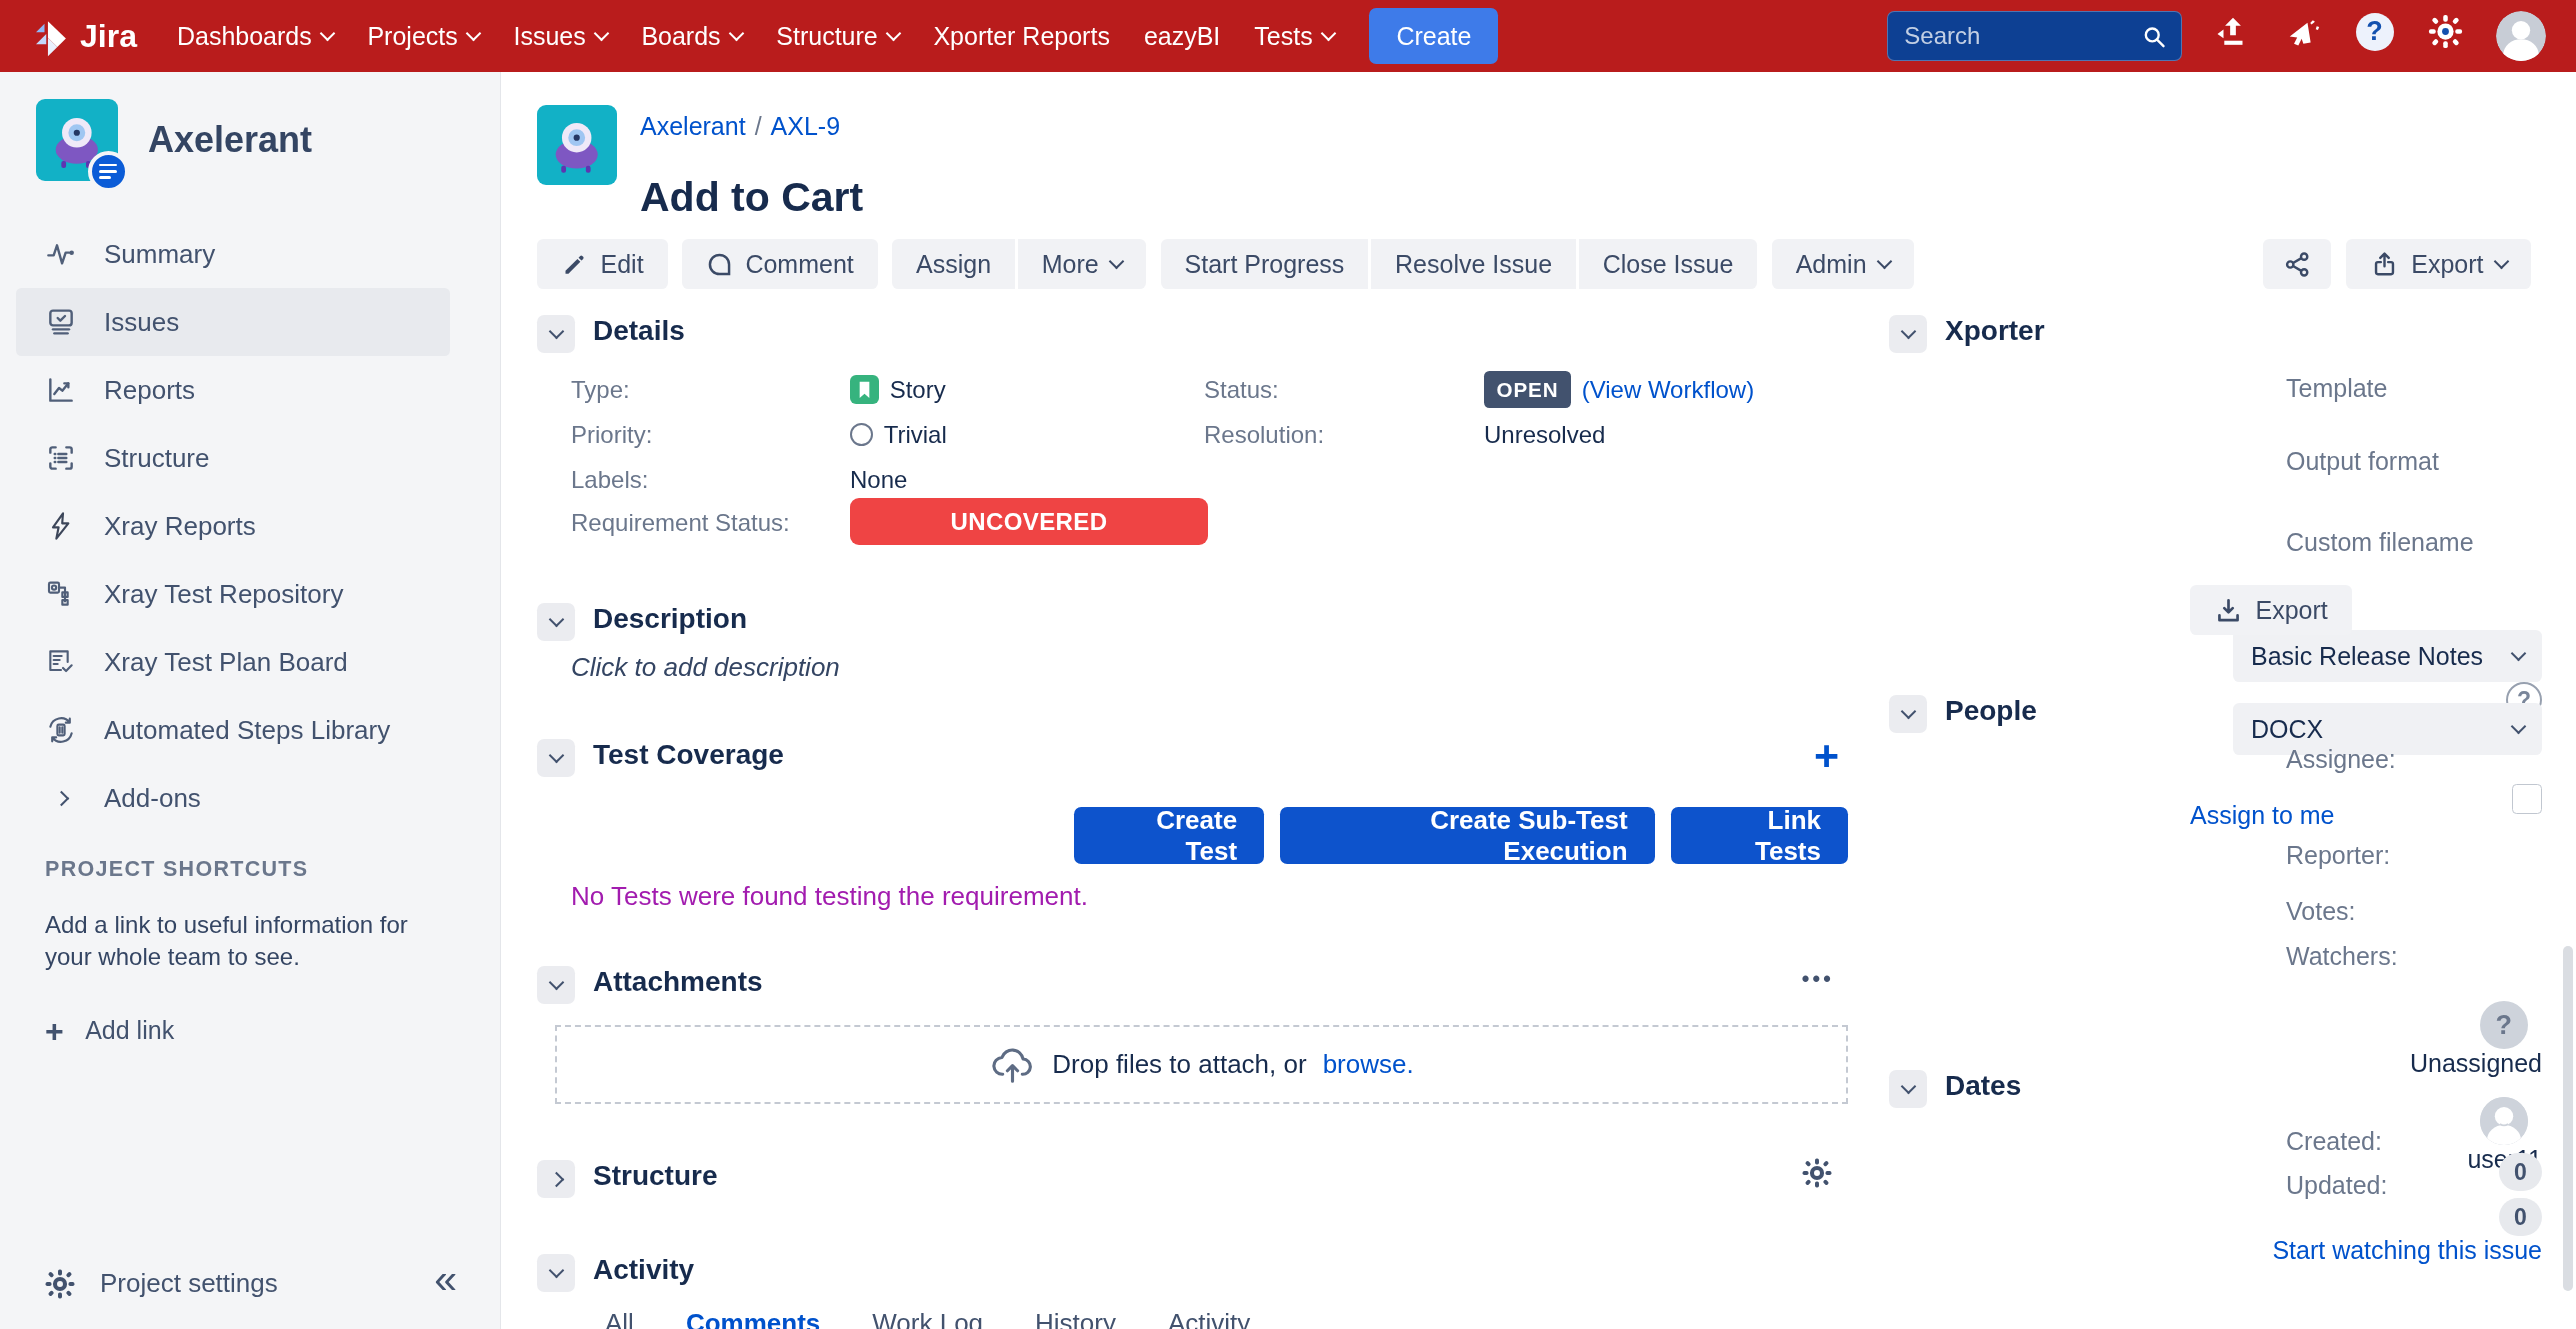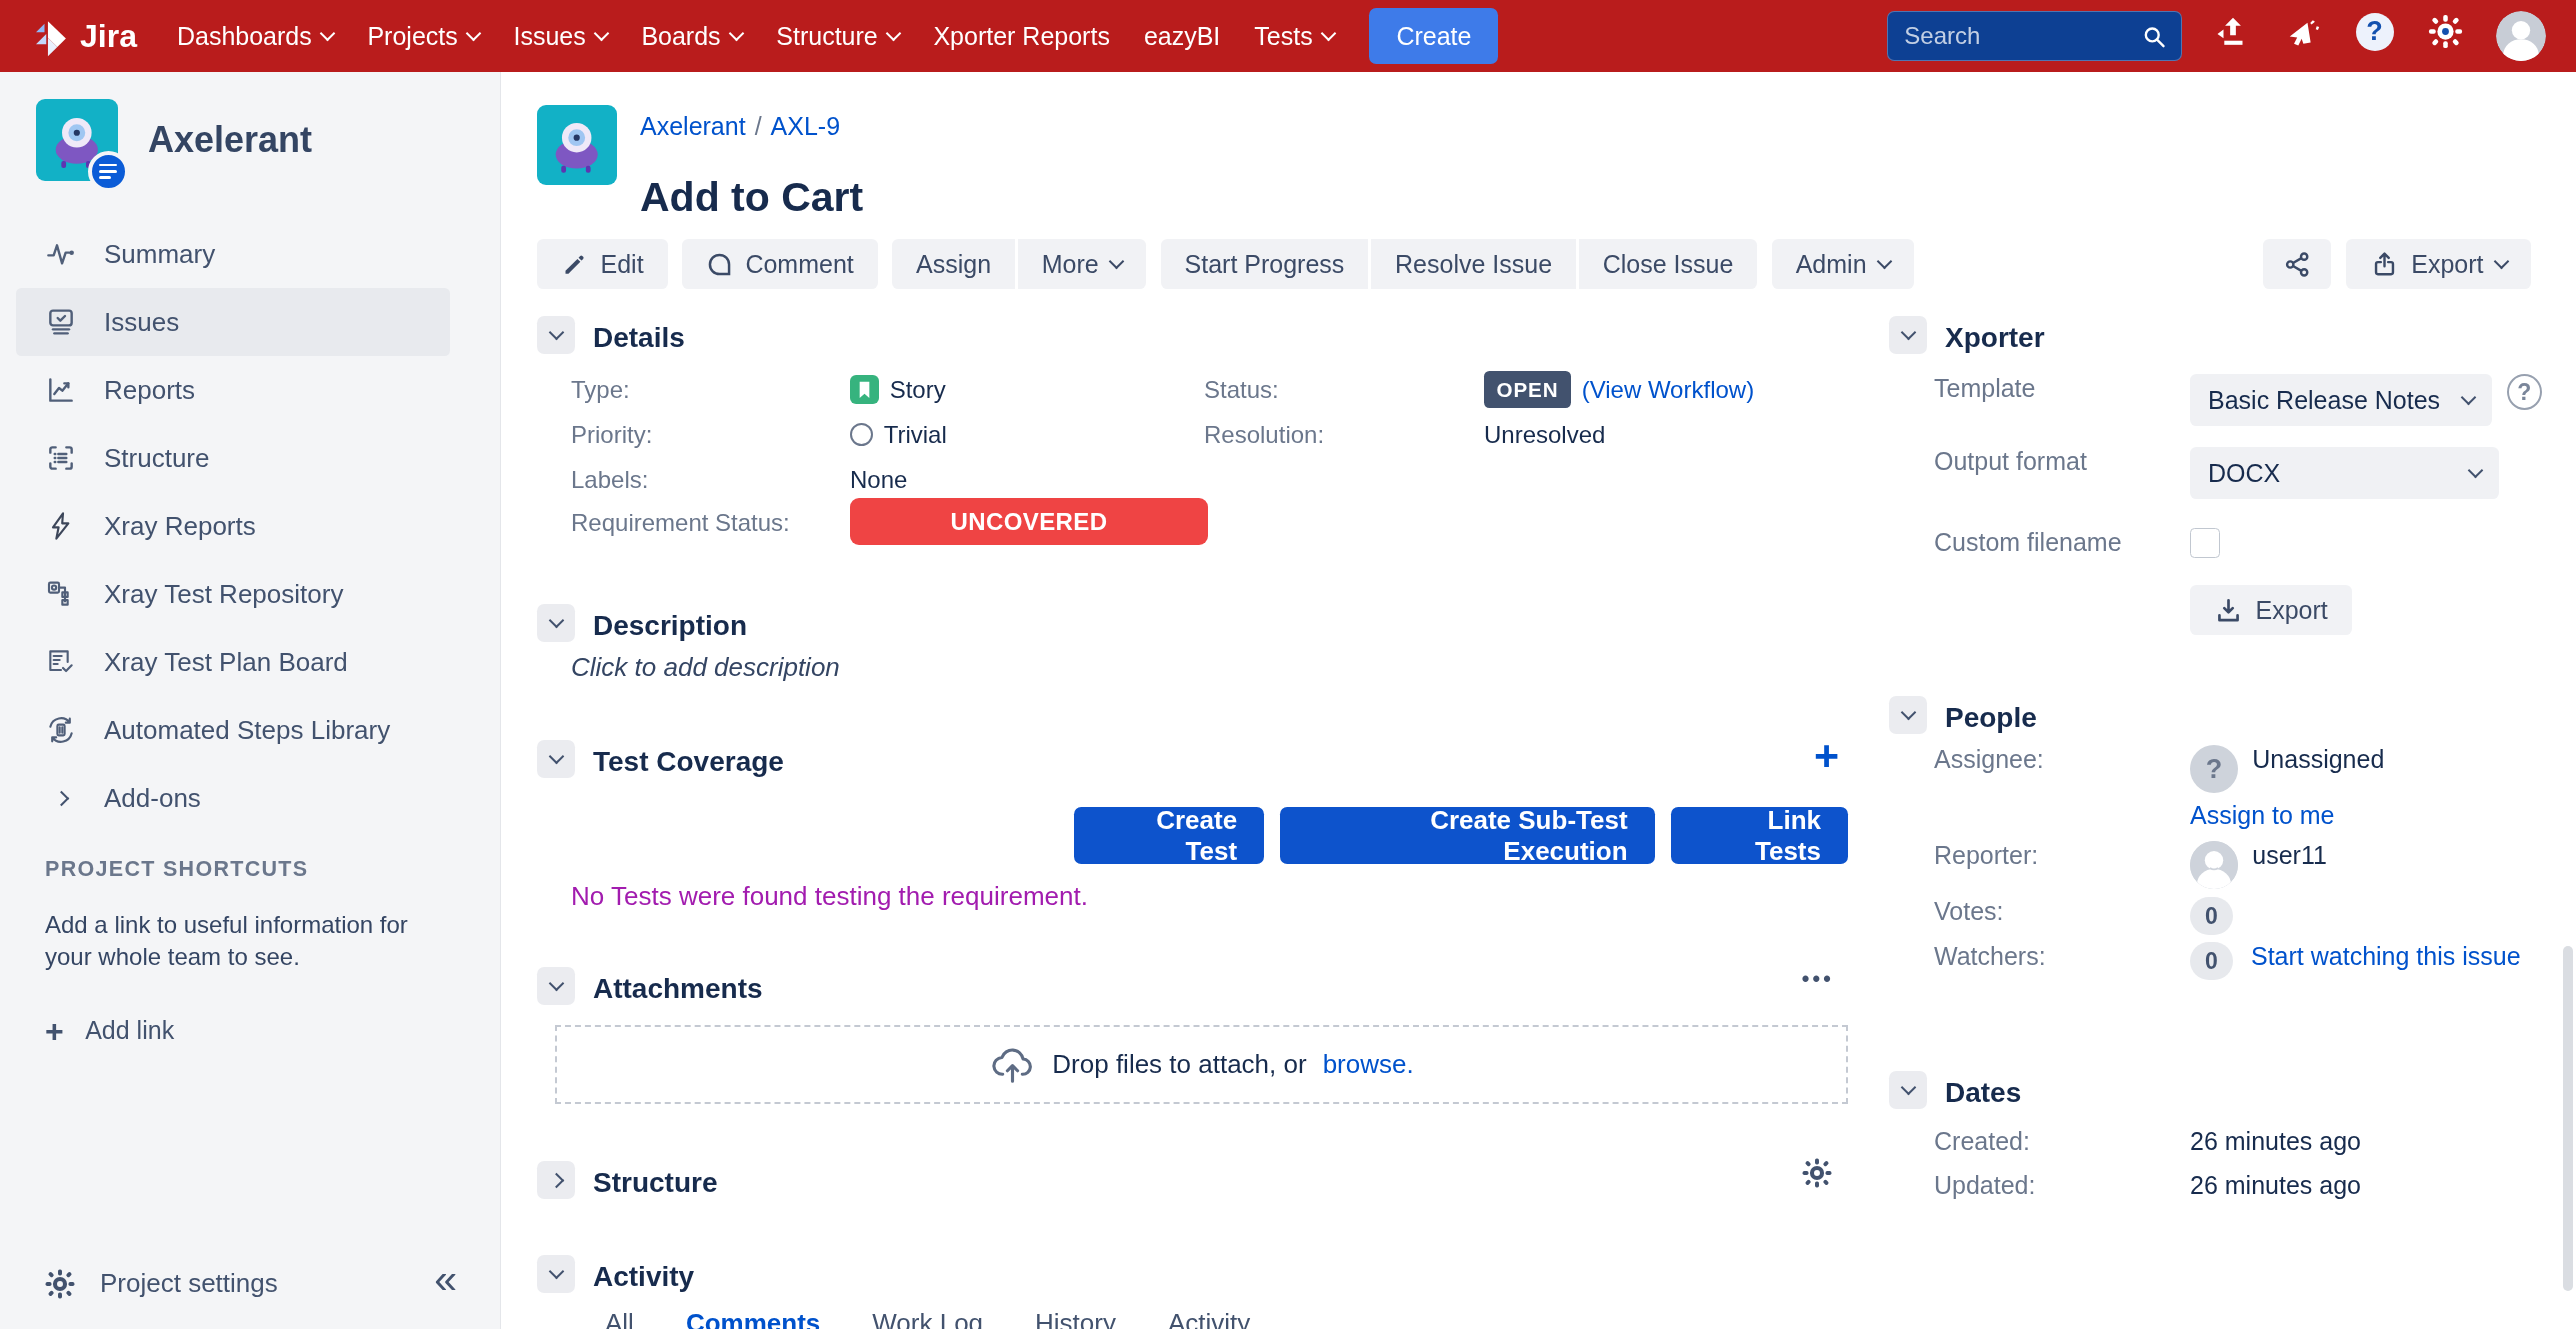--- a/index.html
+++ b/index.html
@@ -71,21 +71,21 @@
        box-sizing:border-box;white-space:nowrap;}
   .btn-group{display:inline-flex;gap:2.7px;}
   .btn-group .btn{border-radius:0;}
   .btn-group .btn:first-child{border-radius:6.3px 0 0 6.3px;}
   .btn-group .btn:last-child{border-radius:0 6.3px 6.3px 0;}
   .toolbar{position:absolute;left:36px;top:167px;display:flex;gap:14.3px;align-items:center;}
   .toolbar-right{position:absolute;right:45px;top:167px;display:flex;gap:14.3px;}
   .icon-btn{padding:0 19.7px;}
 
   .center{position:absolute;left:36px;width:1311px;top:0;bottom:0;}
-  .sec-head{position:absolute;left:0;display:flex;align-items:flex-end;gap:18px;height:39px;cursor:pointer;}
+  .sec-head{position:absolute;left:0;display:flex;align-items:flex-start;gap:18px;height:39px;cursor:pointer;}
   .twisty{width:38px;height:38px;border-radius:7.2px;background:#EBECF0;display:flex;align-items:center;
           justify-content:center;color:#42526E;flex:0 0 38px;}
   .sec-title{font-size:28px;font-weight:bold;color:#172B4D;}
 
   .frow{position:absolute;height:45px;display:flex;align-items:center;}
   .flabel{color:#6B778C;font-size:24px;}
   .fvalue{color:#172B4D;font-size:24px;display:flex;align-items:center;gap:10.7px;}
   .story-icon{width:29px;height:29px;}
   .trivial-icon{width:23px;height:23px;border-radius:50%;border:2.7px solid #6B778C;box-sizing:border-box;}
   .badge-open{background:#42526E;color:#fff;font-size:20.6px;font-weight:bold;letter-spacing:0.9px;
@@ -103,21 +103,21 @@
   .meatball{position:absolute;right:14.3px;top:894px;font-size:23px;color:#42526E;letter-spacing:2.7px;cursor:pointer;}
   .dropzone{position:absolute;left:18px;right:0;top:953px;height:79px;border:2.7px dashed #C4C9D2;
             box-sizing:border-box;display:flex;align-items:center;justify-content:center;gap:16px;
             font-size:26px;color:#172B4D;cursor:pointer;}
   .gear-right{position:absolute;right:14.3px;top:1084px;cursor:pointer;}
   .tabs{position:absolute;left:68px;top:1236px;display:flex;gap:52px;font-size:26px;color:#42526E;}
   .tab{cursor:pointer;padding-bottom:12.5px;}
   .tab.selected{color:#0052CC;font-weight:bold;}
 
   .rightcol{position:absolute;left:1388px;width:653px;top:0;bottom:0;}
-  .rrow{position:absolute;display:flex;align-items:flex-start;}
+  .rrow{position:absolute;display:flex;align-items:flex-end;flex-direction:column;}
   .rlabel{width:256px;flex:0 0 256px;color:#6B778C;font-size:25px;}
   .select{width:309px;height:52px;background:#F0F1F4;border-radius:6.3px;display:flex;align-items:center;
           padding:0 18px;box-sizing:border-box;font-size:25px;color:#172B4D;cursor:pointer;}
   .select .chev{margin-left:auto;color:#42526E;}
   .qmark{width:36px;height:36px;border-radius:50%;border:2.7px solid #97A0AF;color:#7A869A;font-weight:bold;
          font-size:23px;display:flex;align-items:center;justify-content:center;margin-left:14.3px;box-sizing:border-box;cursor:pointer;}
   .checkbox{width:30px;height:30px;border:1.8px solid #C1C7D0;border-radius:4.5px;background:#fff;box-sizing:border-box;cursor:pointer;}
   .pavatar{width:48px;height:48px;border-radius:50%;background:#CED3DB;display:flex;align-items:center;
            justify-content:center;overflow:hidden;margin-right:14.3px;flex:0 0 48px;}
   .pavatar.q{color:#6B778C;font-size:27px;font-weight:bold;}

